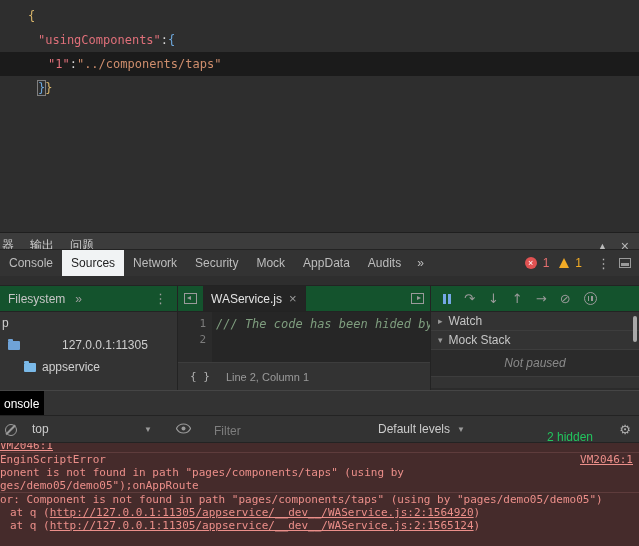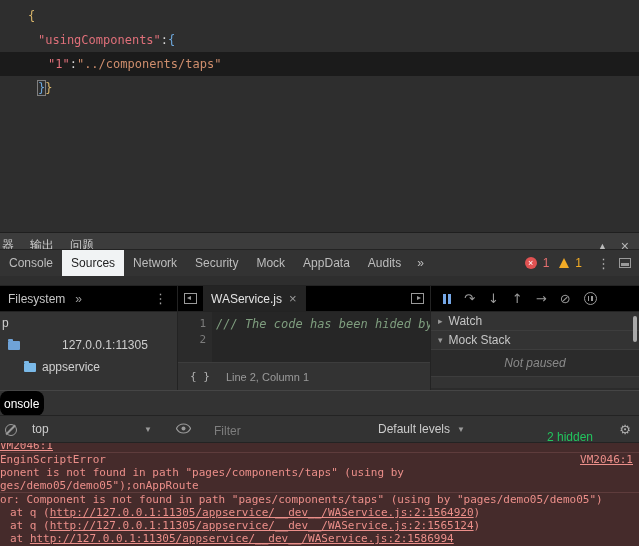--- a/index.html
+++ b/index.html
@@ -36,21 +36,21 @@
              line-height:12px;text-align:center;flex:none;}
   .err-count{color:#e36e6e;margin-right:4px;}
   .badge-warn{width:0;height:0;border-left:5.5px solid transparent;border-right:5.5px solid transparent;
               border-bottom:10px solid #f2ab26;flex:none;}
   .warn-count{color:#f2ab26;margin-right:6px;}
   .ic-dots{color:#b5b5b5;font-size:13px;padding:0 3px;}
   .ic-dock{width:12px;height:10px;border:1px solid #9a9a9a;box-sizing:border-box;position:relative;}
   .ic-dock::after{content:"";position:absolute;left:1px;right:1px;bottom:1px;height:3px;background:#9a9a9a;}
 
   
-  .subrow{position:absolute;top:285px;left:0;width:639px;height:27px;background:#000000;
+  .subrow{position:absolute;top:285px;left:0;width:639px;height:27px;background:#14532d;
           border-top:1px solid #232323;border-bottom:1px solid #232323;box-sizing:border-box;}
   .fs-header{position:absolute;left:0;top:0;width:178px;height:100%;border-right:1px solid #232323;
              box-sizing:border-box;display:flex;align-items:center;}
   .fs-label{margin-left:8px;color:#c6c6c6;}
   .fs-more{margin-left:10px;color:#9f9f9f;}
   .fs-dots{margin-left:auto;margin-right:10px;color:#9f9f9f;font-size:13px;}
   .filetabs{position:absolute;left:178px;top:0;width:252px;height:100%;display:flex;align-items:center;}
   .ic-panel{width:13px;height:11px;border:1px solid #9a9a9a;box-sizing:border-box;position:relative;
             margin:0 6px;flex:none;}
   .ic-panel.l::after{content:"";position:absolute;top:2px;left:2px;border-top:2.5px solid transparent;
@@ -98,21 +98,21 @@
         padding-left:7px;gap:6px;color:#c6c6c6;box-sizing:border-box;}
   .darrow{font-size:9px;color:#9a9a9a;}
   .dbody{height:26px;display:flex;align-items:center;justify-content:center;color:#8a8a8a;font-style:italic;}
   .dfoot{height:12px;background:#333;border-top:1px solid #3d3d3d;box-sizing:border-box;}
   .scrollthumb{position:absolute;right:2px;top:4px;width:4px;height:26px;background:#a9a9a9;border-radius:2px;}
 
   
   .ctabrow{position:absolute;top:390px;left:0;width:639px;height:25px;background:#333;
            border-top:1px solid #454545;box-sizing:border-box;}
   .ctab{position:absolute;left:0;top:0;width:44px;height:25px;background:#000;color:#fff;
-        display:flex;align-items:center;padding-left:4px;box-sizing:border-box;border-radius:8px;}
+        display:flex;align-items:center;padding-left:4px;box-sizing:border-box;}
   .ctoolbar{position:absolute;top:415px;left:0;width:639px;height:28px;background:#333;
             border-top:1px solid #232323;border-bottom:1px solid #232323;box-sizing:border-box;color:#ccc;}
   .ic-clear{position:absolute;left:5px;top:8px;width:12px;height:12px;border:1.5px solid #9a9a9a;
             border-radius:50%;box-sizing:border-box;}
   .ic-clear::after{content:"";position:absolute;left:-2px;top:4px;width:13px;height:1.5px;
             background:#9a9a9a;transform:rotate(-45deg);}
   .ctx{position:absolute;left:26px;top:0;height:100%;width:132px;display:flex;align-items:center;
        justify-content:space-between;padding:0 6px;box-sizing:border-box;}
   .caret{font-size:8px;color:#9a9a9a;}
   .ic-eye{position:absolute;left:176px;top:7px;}
@@ -281,18 +281,15 @@
     </div>
     <div class="crow">
       <span>or: Component is not found in path "pages/components/taps" (using by "pages/demo05/demo05")</span>
     </div>
     <div class="crow ind">
       <span><span>at q (</span><span class="clink">http://127.0.0.1:11305/appservice/__dev__/WAService.js:2:1564920</span><span>)</span></span>
     </div>
     <div class="crow ind">
       <span><span>at q (</span><span class="clink">http://127.0.0.1:11305/appservice/__dev__/WAService.js:2:1565124</span><span>)</span></span>
     </div>
-    <div class="crow ind">
-      <span><span>at </span><span class="clink">http://127.0.0.1:11305/appservice/__dev__/WAService.js:2:1586994</span><span></span></span>
-    </div>
   </div>
 
 </div>
 
 </body></html>

